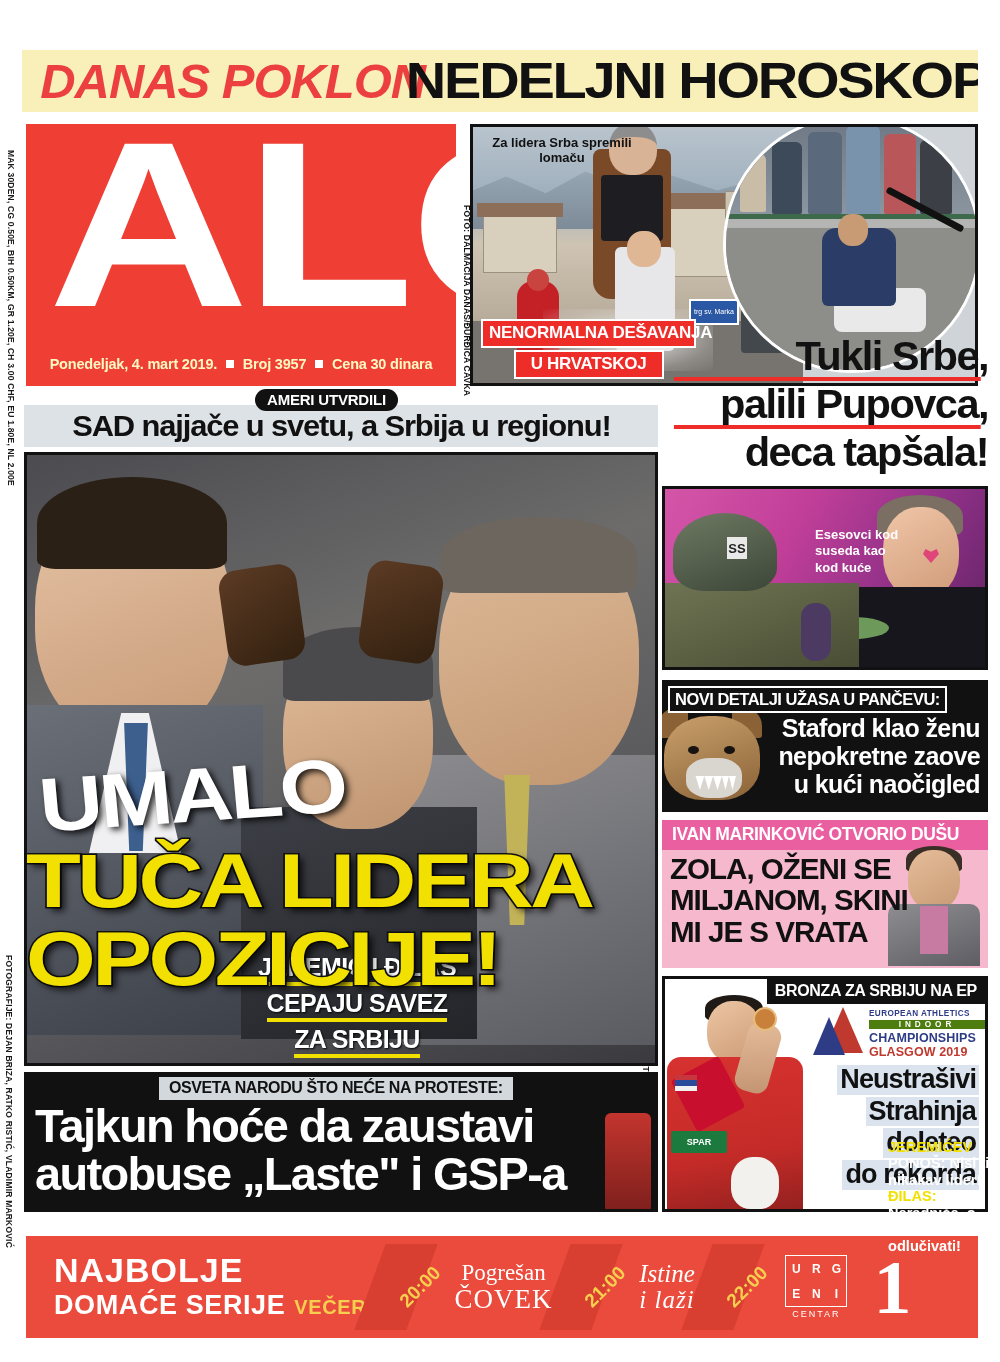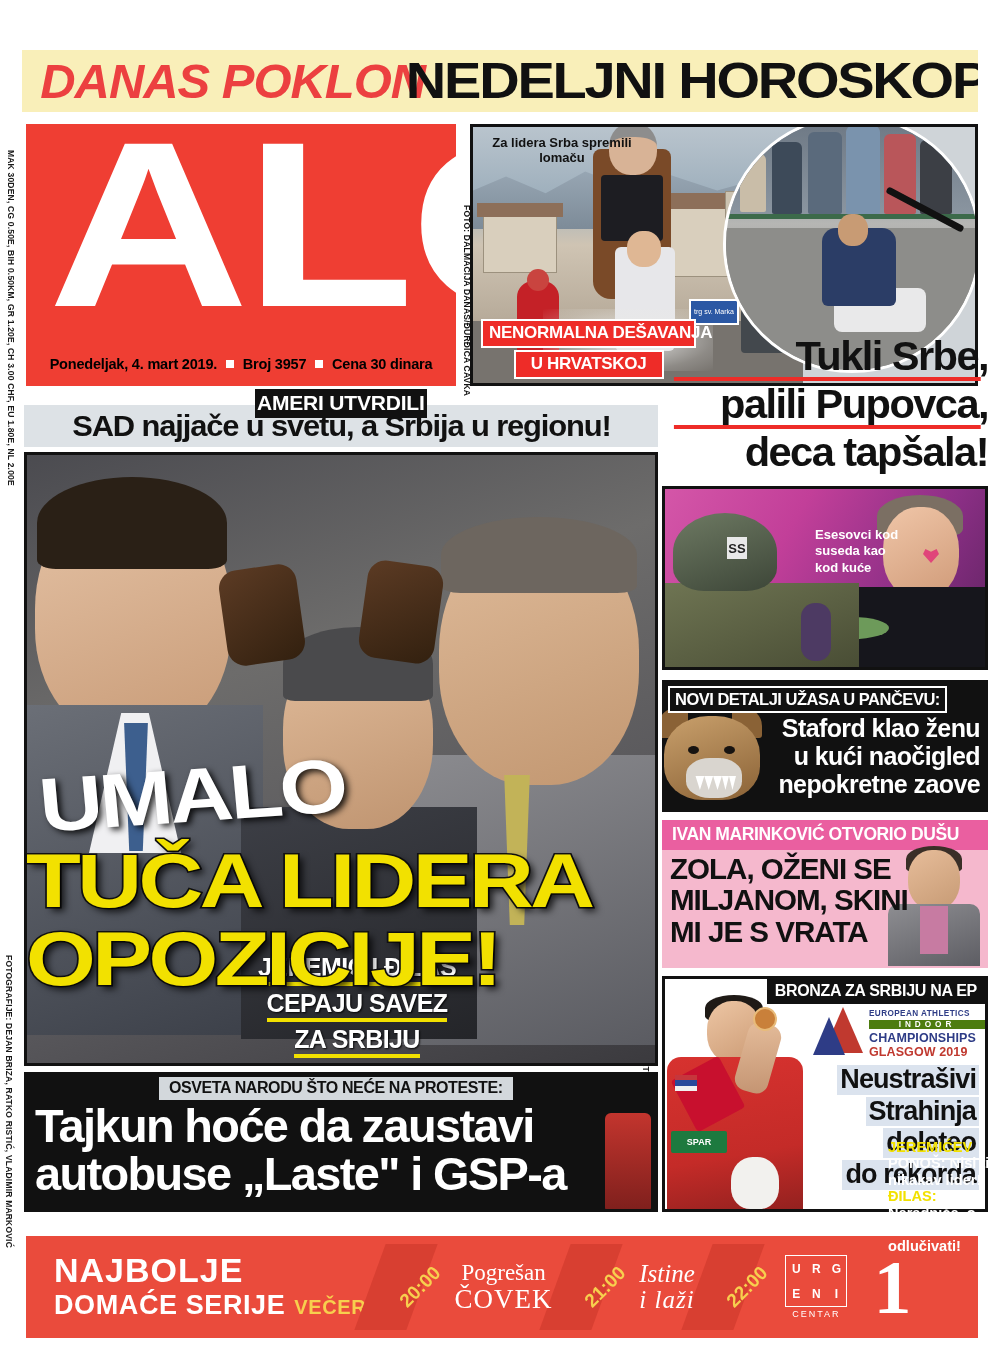--- a/index.html
+++ b/index.html
@@ -44,21 +44,21 @@
     background: #ef3e33; overflow: hidden;
   }
   .alo {
     position: absolute; left: 22px; top: -18px;
     font-size: 236px; font-weight: bold; color: #fff;
     letter-spacing: -4px; line-height: 1; font-family: "Liberation Sans", sans-serif;
     transform: scaleX(1.18); transform-origin: left top;
   }
   .issue-line {
     position: absolute; left: 0; right: 0; bottom: 14px; text-align: center;
-    color: #000000; font-size: 14.5px; font-weight: bold; letter-spacing: -.2px;
+    color: #fef9c3; font-size: 14.5px; font-weight: bold; letter-spacing: -.2px;
   }
   .sq { display: inline-block; width: 8px; height: 8px; background: #fff; margin: 0 5px 1px 5px; }
 
   
   .tr-block {
     position: absolute; left: 470px; top: 124px; width: 508px; height: 262px;
     border: 3px solid #111; overflow: hidden; background: #cfd4d8;
   }
   .photo-croatia {
     position: absolute; left: 0; top: 0; width: 330px; height: 256px;
@@ -152,21 +152,21 @@
     position: relative; padding-bottom: 4px; margin-bottom: 3px;
   }
   .tukli .ln::after {
     content:""; position:absolute; left:8%; right:2%; bottom:0; height:4px; background:#ee2c28;
   }
   .tukli .ln.last::after { display:none; }
 
   
   .ameri-label {
     position:absolute; left:255px; top:389px; background:#111; color:#fff;
-    font-weight:bold; font-size:21px; padding:2px 2px 3px; letter-spacing:-.2px; z-index:6;
+    font-weight:bold; font-size:15px; padding:2px 12px 3px; letter-spacing:-.2px; z-index:6;border-radius:11px;
   }
   .sad-bar {
     position:absolute; left:24px; top:405px; width:634px; height:42px;
     background:#dde2e6; display:flex; align-items:center; justify-content:center;
   }
   .sad-bar span {
     color:#111; font-weight:bold; font-size:30px; letter-spacing:-1.1px; white-space:nowrap;
     transform: scaleX(1.03);
   }
 
@@ -560,22 +560,22 @@
       <div class="dog-ear-r"></div>
       <div class="dog-head"></div>
       <div class="dog-eye" style="left:34px;top:40px;"></div>
       <div class="dog-eye" style="left:70px;top:40px;"></div>
       <div class="dog-muzzle"></div>
       <div class="dog-teeth"></div>
     </div>
     <div class="pancevo-label">NOVI DETALJI UŽASA U PANČEVU:</div>
     <div class="pancevo-lines">
       <span>Staford klao ženu</span>
+      <span>nepokretne zaove</span>
       <span>u kući naočigled</span>
-      <span>nepokretne zaove</span>
     </div>
   </div>
 
   <div class="marinkovic">
     <div class="marink-label">IVAN MARINKOVIĆ OTVORIO DUŠU</div>
     <div class="marink-man">
       <div class="mm-hair"></div>
       <div class="mm-head"></div>
       <div class="mm-body"></div>
       <div class="mm-shirt"></div>

